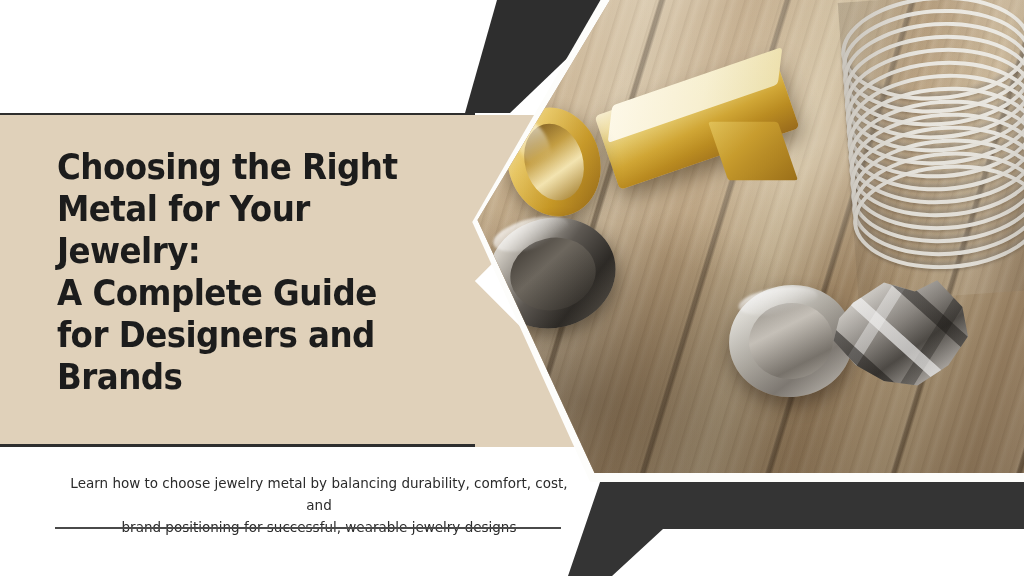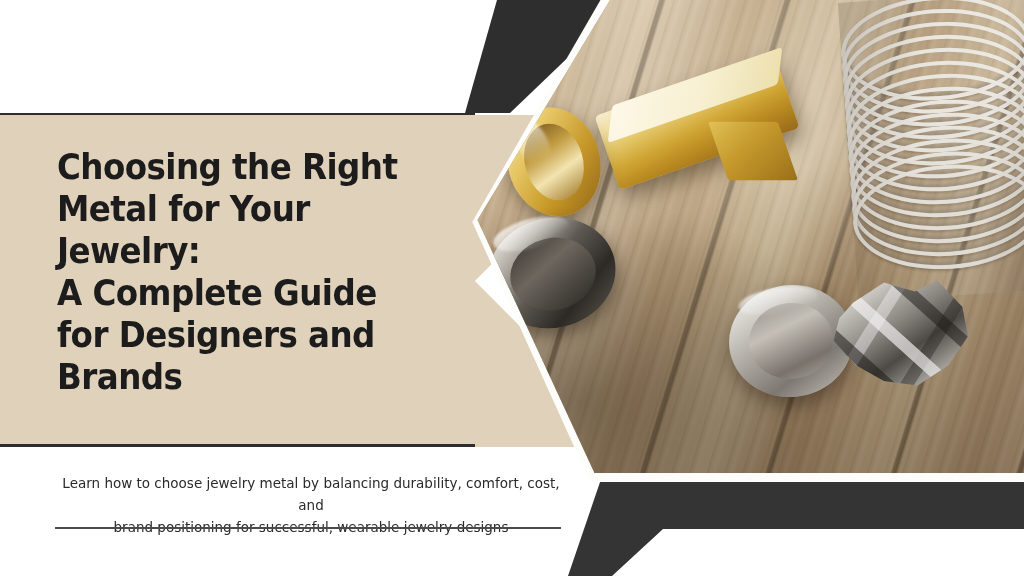--- a/index.html
+++ b/index.html
@@ -70,21 +70,21 @@
     letter-spacing: -0.6px;
     color: #1c1c1c;
     white-space: nowrap;
     transform: scaleX(0.93);
     transform-origin: left center;
   }
 
   
   #subtitle-block {
     position: absolute;
-    left: 58px;
+    left: 66px;
     top: 472px;
     width: 506px;
     text-align: center;
     z-index: 6;
   }
   .subtitle-line {
     font-family: "DejaVu Sans", "Liberation Sans", sans-serif;
     font-size: 13.5px;
     line-height: 22px;
     color: #2b2b2b;

